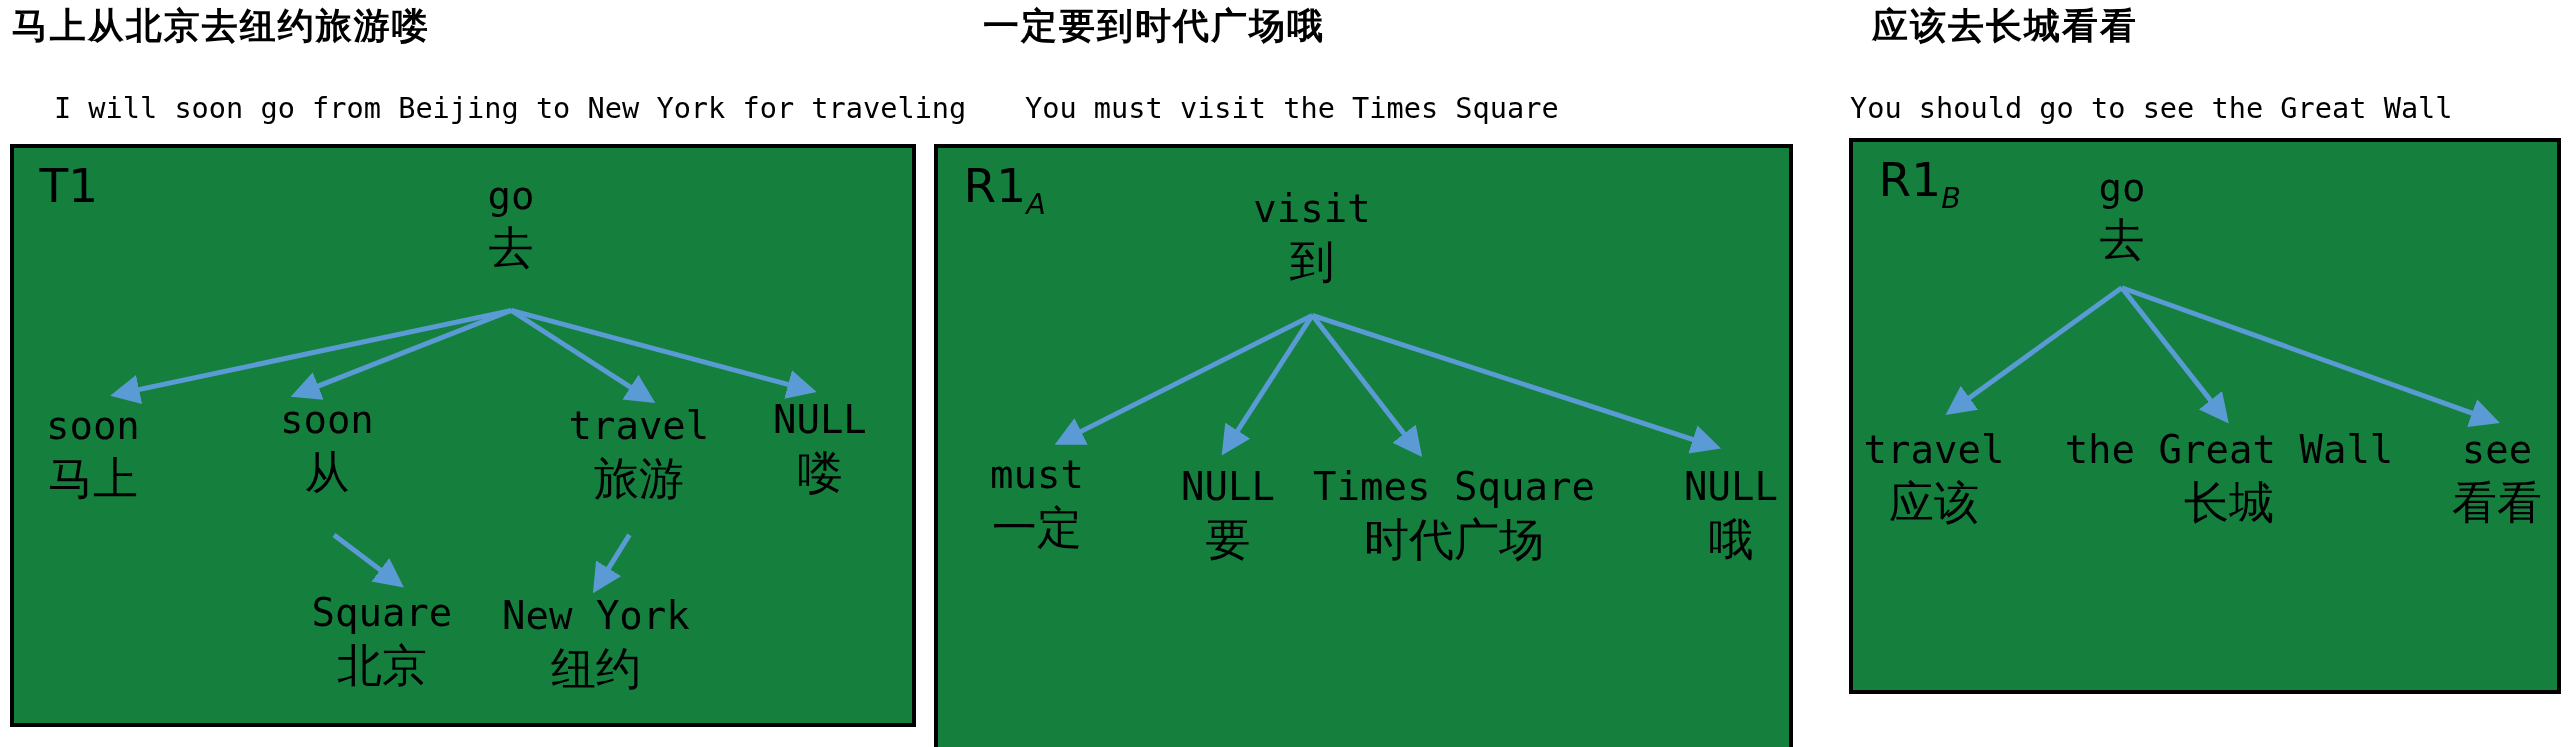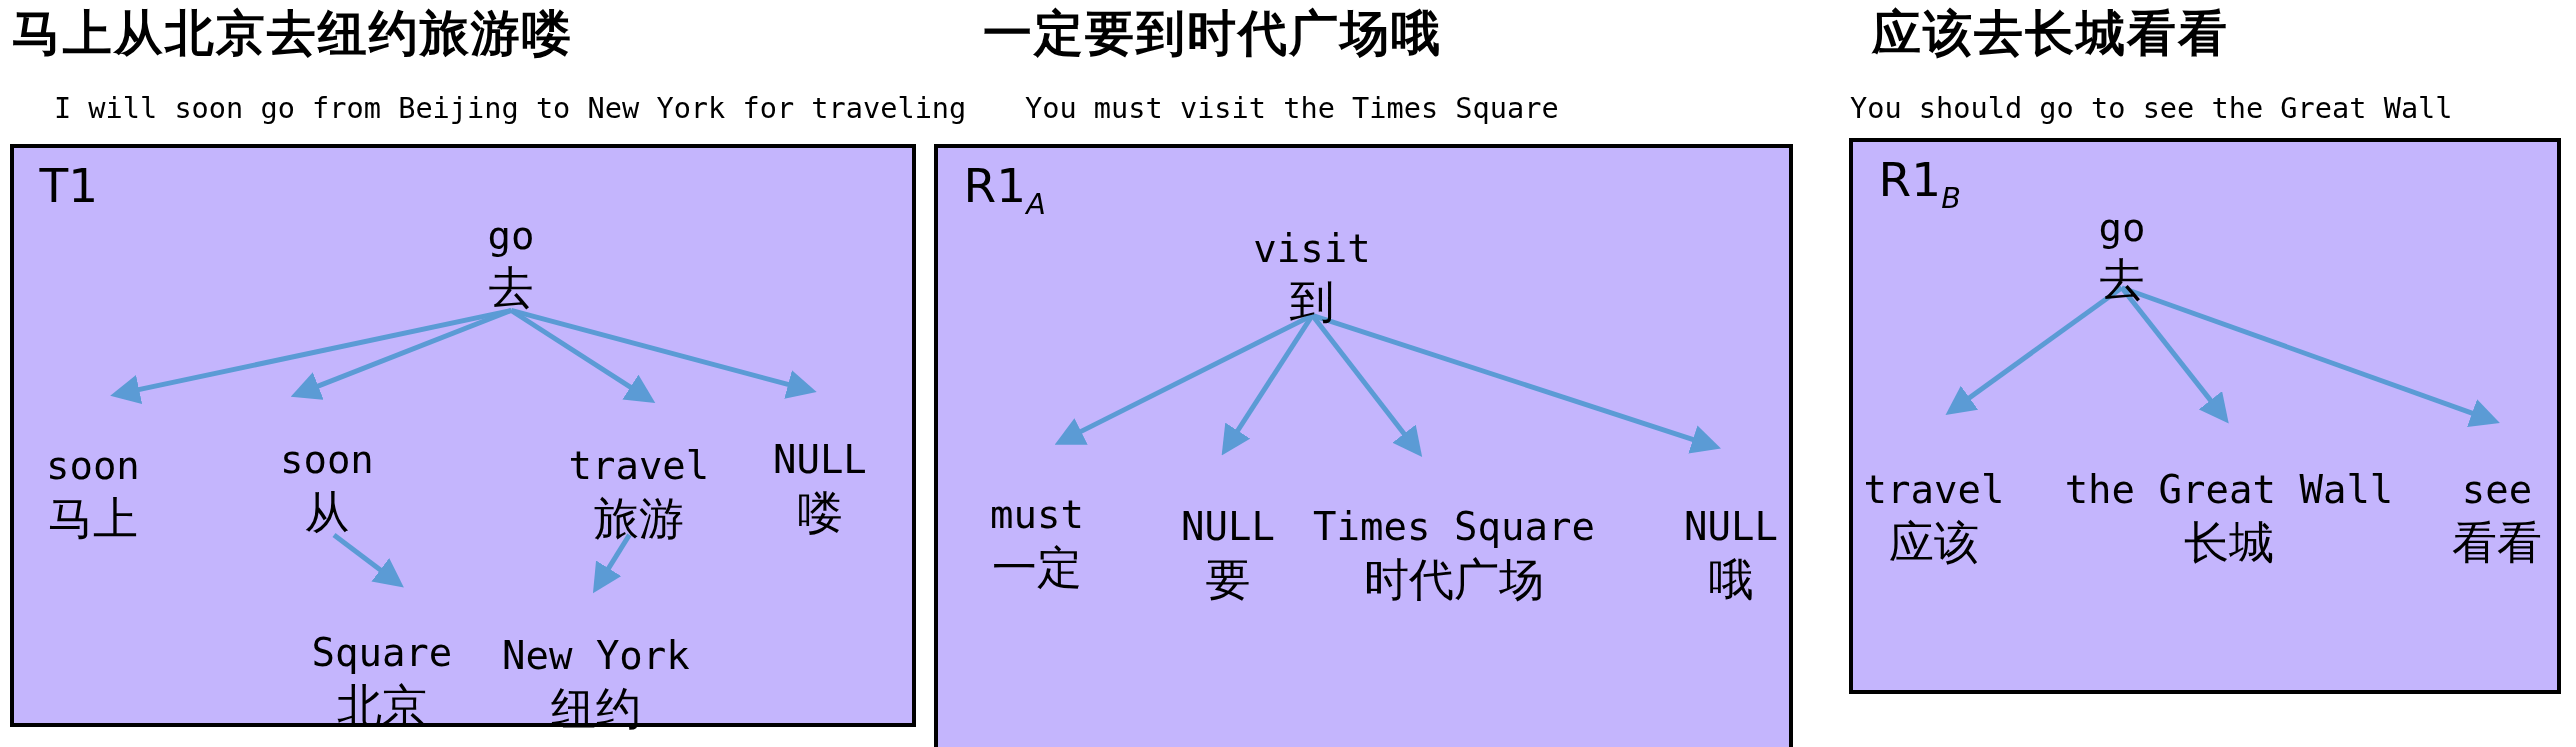--- a/index.html
+++ b/index.html
@@ -11,37 +11,37 @@
     position: relative;
     width: 2576px;
     height: 748px;
     font-family: "Liberation Sans", sans-serif;
     color: #000000;
     overflow: hidden;
   }
   .title-zh {
     position: absolute;
     font-family: "DejaVu Serif", "Liberation Serif", serif;
-    font-size: 49px;
+    font-size: 36px;
     font-weight: 600;
     letter-spacing: 2px;
     white-space: nowrap;
     line-height: 1.2;
   }
   .subtitle-en {
     position: absolute;
     font-family: "DejaVu Sans Mono", "Liberation Mono", monospace;
     font-size: 28.6px;
     white-space: nowrap;
     line-height: 1.2;
   }
   .tree-box {
     position: absolute;
     border: 4.9px solid #000000;
-    background: #c4b5fd;
+    background: #15803d;
     box-sizing: border-box;
   }
   .box-label {
     position: absolute;
     left: 25.6px;
     top: 13.8px;
     font-family: "DejaVu Sans", "Liberation Sans", sans-serif;
     font-size: 47px;
     line-height: 1;
     white-space: nowrap;
@@ -55,21 +55,20 @@
     position: absolute;
     transform: translateX(-50%);
     text-align: center;
     white-space: nowrap;
   }
   .node .en {
     display: block;
     font-family: "DejaVu Sans Mono", "Liberation Mono", monospace;
     font-size: 39px;
     line-height: 1.05;
-    margin-top: 40px;
   }
   .node .zh {
     display: block;
     margin-top: 7.9px;
     font-family: "DejaVu Serif", "Liberation Serif", serif;
     font-size: 45px;
     line-height: 1.05;
   }
   svg.arrows {
     position: absolute;

